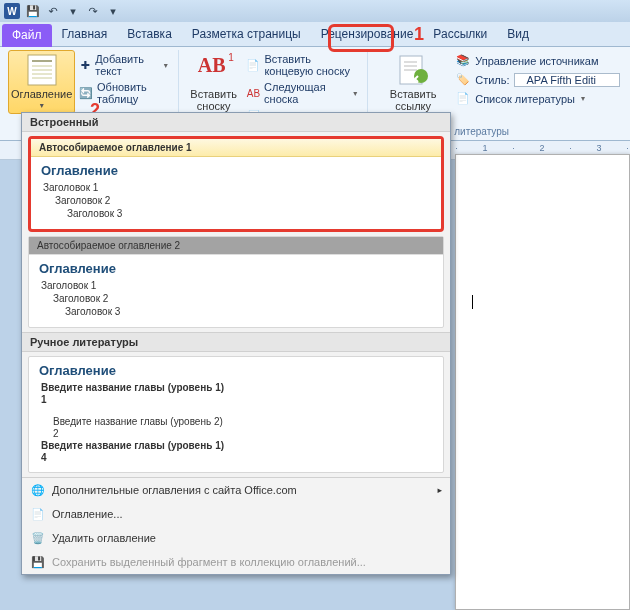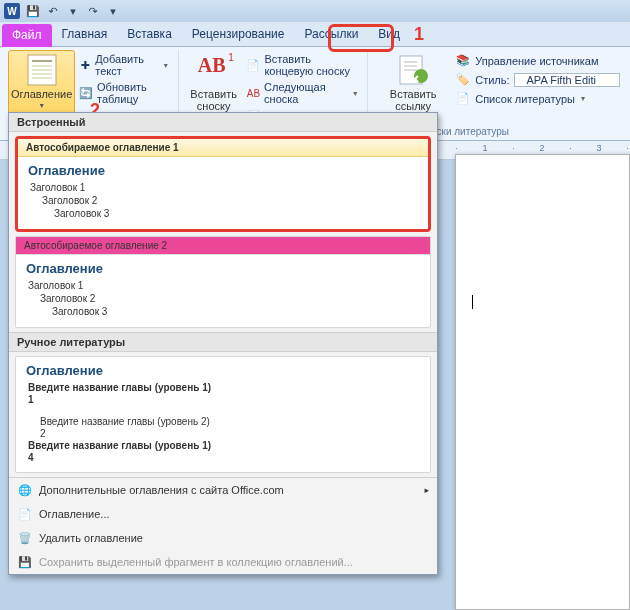--- a/index.html
+++ b/index.html
@@ -3,45 +3,45 @@
 <meta charset="utf-8">
 <style>
   html,body{margin:0;padding:0;font-family:"Segoe UI",Tahoma,sans-serif;font-size:11px;color:#333;background:#bcd2e8;width:630px;height:610px;overflow:hidden;}
   .titlebar{height:22px;background:linear-gradient(#d0e3f5,#bcd2e8);display:flex;align-items:center;padding:0 4px;}
   .tb-icon{width:16px;height:16px;background:#2b579a;border-radius:2px;position:relative;margin-right:6px;display:flex;align-items:center;justify-content:center;}
   .tb-icon span{color:#fff;font-weight:bold;font-size:10px;}
   .qat{display:flex;gap:6px;align-items:center;}
   .qat .q{width:14px;height:14px;display:flex;align-items:center;justify-content:center;font-size:11px;color:#345;}
   .tabs{height:24px;background:#dbe9f7;display:flex;align-items:flex-end;border-bottom:1px solid #9fb8d0;position:relative;}
   .tab{padding:4px 10px 5px;color:#1f3b66;font-size:12px;cursor:default;}
-  .tab.file{background:#d946ef;color:#fff;border-radius:3px 3px 0 0;margin-left:2px;margin-bottom:-1px;}
+  .tab.file{background:#8b5cf6;color:#fff;border-radius:3px 3px 0 0;margin-left:2px;margin-bottom:-1px;}
   .tab.active{background:#eef5fc;border:1px solid #9fb8d0;border-bottom:1px solid #eef5fc;border-radius:3px 3px 0 0;margin-bottom:-1px;}
   .ribbon{height:90px;background:#eef5fc;border-bottom:1px solid #9fb8d0;display:flex;padding:3px 2px 0;position:relative;}
   .group{border-right:1px solid #cfe0f0;padding:0 6px;display:flex;flex-direction:column;height:88px;}
   .group-body{flex:1;display:flex;align-items:flex-start;}
   .group-label{font-size:10px;text-align:left;color:#5a7aa0;height:14px;}
   .bigbtn{display:flex;flex-direction:column;align-items:center;width:72px;padding:3px 2px;border:1px solid transparent;border-radius:3px;}
   .bigbtn.active{background:linear-gradient(#ffe9a7,#ffd767);border:1px solid #e0a82e;}
   .bigbtn .icon{width:32px;height:32px;margin-bottom:2px;}
   .bigbtn .lbl{font-size:11px;text-align:center;line-height:12px;}
   .bigbtn .arrow{font-size:8px;color:#555;margin-top:1px;}
   .smlist{display:flex;flex-direction:column;gap:2px;padding:2px;}
   .smrow{display:flex;align-items:center;gap:4px;font-size:11px;color:#1f3b66;padding:1px 2px;}
   .smrow .icn{width:15px;height:15px;display:inline-flex;align-items:center;justify-content:center;}
   .smrow .arrow,.bigbtn .arrow2{font-size:8px;margin-left:2px;color:#666;}
   .ruler{height:18px;background:#e9f1fa;border-bottom:1px solid #b7c9db;position:relative;font-size:9px;color:#5a7aa0;}
   .ruler .ticks{position:absolute;left:455px;top:2px;white-space:nowrap;letter-spacing:11px;}
   .docarea{position:absolute;left:455px;top:154px;right:0;bottom:0;background:#fff;border:1px solid #b0b0b0;box-shadow:0 0 4px rgba(0,0,0,.2);}
   .caret{position:absolute;left:16px;top:140px;width:1px;height:14px;background:#000;}
-  .gallery{position:absolute;left:8px;top:112px;width:428px;background:#f2f2f2;border:1px solid #8a9cb1;box-shadow:2px 3px 6px rgba(0,0,0,.35);z-index:10;}
+  .gallery{position:absolute;left:21px;top:112px;width:428px;background:#f2f2f2;border:1px solid #8a9cb1;box-shadow:2px 3px 6px rgba(0,0,0,.35);z-index:10;}
   .ghdr{background:#e6e6e6;padding:3px 8px;font-weight:bold;font-size:11px;border-bottom:1px solid #d0d0d0;}
   .gitem{background:#fff;border:1px solid #d7d7d7;margin:4px 6px;border-radius:2px;}
   .gitem.hl{border:3px solid #e53a2f;border-radius:4px;}
   .gtitle{background:linear-gradient(#fef8e0,#fdecab);padding:3px 8px;font-size:10px;font-weight:bold;color:#333;border-bottom:1px solid #e9d17c;position:relative;}
-  .gtitle.plain{background:#ec4899;border-bottom:1px solid #ddd;font-weight:normal;}
+  .gtitle.plain{background:#a3a3a3;border-bottom:1px solid #ddd;font-weight:normal;}
   .gbody{padding:6px 10px 8px;}
   .toc-title{color:#1f4e79;font-weight:bold;font-size:13px;margin-bottom:4px;}
   .toc-row{display:flex;align-items:baseline;font-size:10px;margin:1px 0;flex-direction:column;}
   .toc-row .txt{white-space:nowrap;}
   .toc-row .dots{flex:1;border-bottom:1px dotted #555;margin:0 2px;position:relative;top:-2px;}
   .toc-row .pg{white-space:nowrap;}
   .gfoot{border-top:1px solid #d0d0d0;background:#f3f3f3;}
   .gfrow{display:flex;align-items:center;gap:6px;padding:4px 8px;font-size:11px;color:#333;}
   .gfrow.disabled{color:#9a9a9a;}
   .gfrow .icn{width:16px;height:16px;display:flex;align-items:center;justify-content:center;}
@@ -62,20 +62,21 @@
     <div class="q">▾</div>
     <div class="q">↷</div>
     <div class="q">▾</div>
   </div>
 </div>
 
 <div class="tabs">
   <div class="tab file">Файл</div>
   <div class="tab">Главная</div>
   <div class="tab">Вставка</div>
+  <div class="tab">Разметка страницы</div>
   <div class="tab">Рецензирование</div>
   <div class="tab">Рассылки</div>
   <div class="tab">Вид</div>
 </div>
 
 <div class="ribbon">
 
   <div class="group">
     <div class="group-body">
       <div class="bigbtn active">

